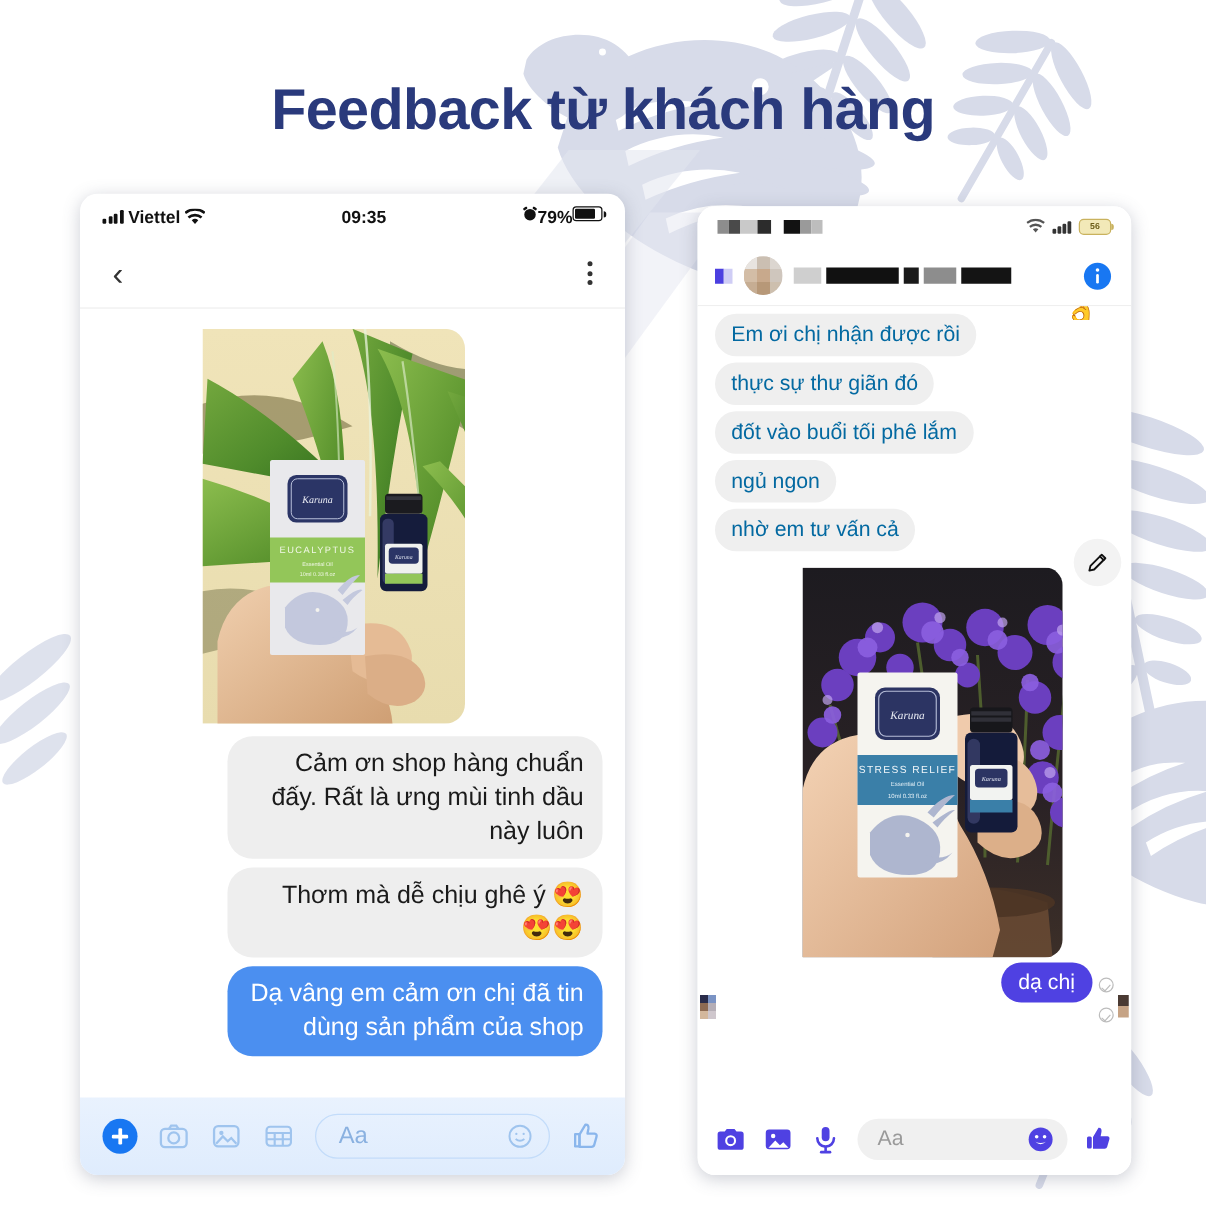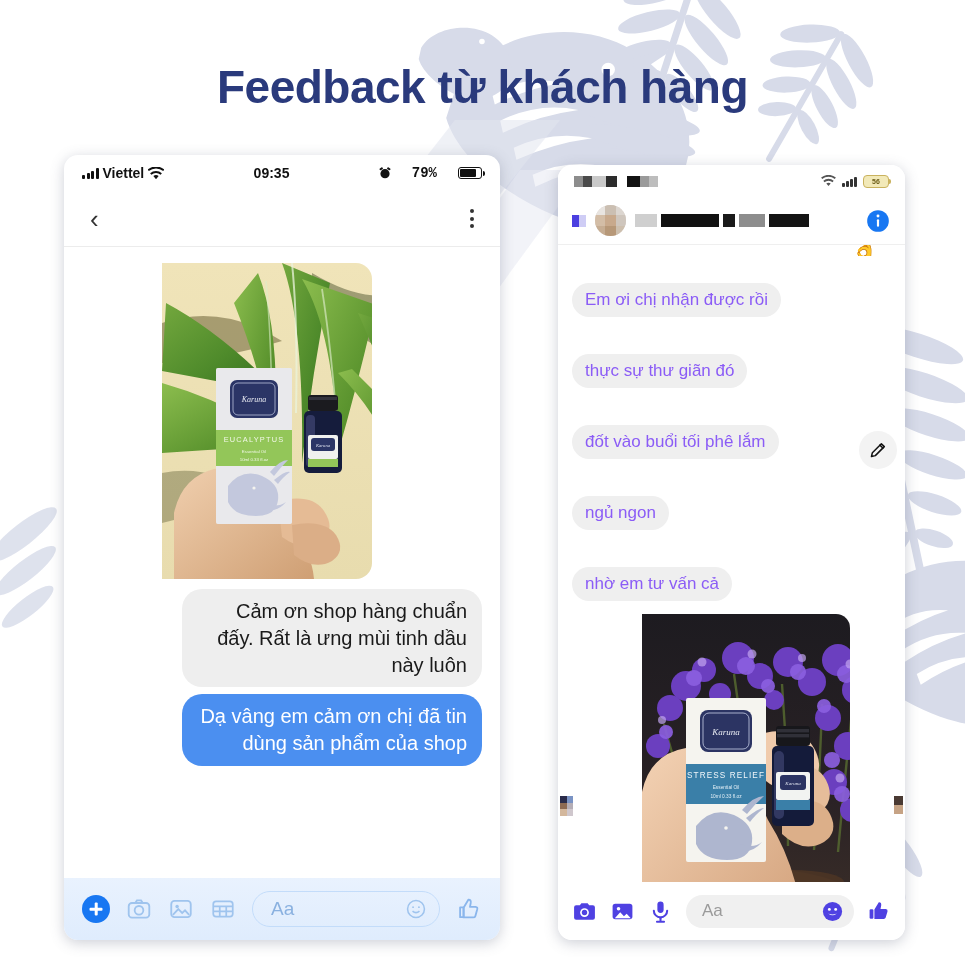--- a/index.html
+++ b/index.html
@@ -45,21 +45,21 @@
 
   
   .statusbar {
     height:36px;
     display:flex; align-items:center;
     padding:0 18px;
     font-size:14px; font-weight:bold; color:#111;
   }
   .sb-left  { display:flex; align-items:center; gap:4px; flex:0 0 auto;justify-content:center; }
   .sb-mid   { flex:1; text-align:center; }
-  .sb-right { display:flex; align-items:center; gap:21px; flex:0 0 auto;font-family:Liberation Mono, monospace; }
+  .sb-right { display:flex; gap:0; flex:0 0 auto; }
 
   .bars { display:flex; align-items:flex-end; gap:1.5px; height:11px; }
   .bars i { display:block; width:3px; background:#111; border-radius:1px; }
   .bars i:nth-child(1){height:4px}.bars i:nth-child(2){height:6px}
   .bars i:nth-child(3){height:8px}.bars i:nth-child(4){height:11px}
 
   .battery {
     width:24px;height:12px;border:1.6px solid #111;border-radius:3px;
     position:relative; padding:1.4px;
   }
@@ -171,24 +171,24 @@
   .info-icon{width:26px;height:26px;color:#1877f2;flex:0 0 auto;}
   .info-icon svg{width:100%;height:100%;}
 
   #right-chat{
     position:relative;
     padding:6px 14px 0 14px;
     height:calc(100% - 32px - 48px - 58px);
     overflow:hidden;background:#fff;
   }
   .r-bubble{
-    background:#efefef;color:#8b5cf6;
+    background:#efefef;color:#0369a1;
     border-radius:17px;padding:6px 13px;
     font-size:17px;line-height:1.3;
-    display:inline-block;margin-bottom:5px;margin-top:32px;
+    display:inline-block;margin-bottom:5px;
   }
   .r-sent{
     background:#4f41e2;color:#fff;
     border-radius:17px;padding:6px 14px;
     font-size:17px;display:inline-block;
     margin-bottom:4px;
   }
   .sent-row{display:flex;align-items:center;justify-content:flex-end;gap:5px;}
   .tick{width:12px;height:12px;border:1.3px solid #bdbdbd;border-radius:50%;
         position:relative;flex:0 0 auto;}
@@ -454,20 +454,23 @@
           <rect x="9" y="43" width="24" height="13" rx="3" fill="#2b3566"></rect>
           <text x="21" y="52" font-size="4.6" fill="#dfe3f0" text-anchor="middle" font-family="Liberation Serif, serif" font-style="italic">Karuna</text>
           <rect x="6" y="64" width="30" height="8" fill="#93c659"></rect>
         </g>
       </svg>
     </div>
 
     <div class="row-l">
       <div class="bubble b-recv">Cảm ơn shop hàng chuẩn đấy. Rất là ưng mùi tinh dầu này luôn</div>
     </div>
+    <div class="row-l">
+      <div class="bubble b-recv">Thơm mà dễ chịu ghê ý 😍 😍😍</div>
+    </div>
     <div class="row-r">
       <div class="bubble b-sent-blue">Dạ vâng em cảm ơn chị đã tin dùng sản phẩm của shop</div>
     </div>
   </div>
 
   <div id="left-toolbar">
     <div class="plus-circle"></div>
     <div class="ic">
       <svg viewBox="0 0 24 24" fill="none" stroke="currentColor" stroke-width="1.7">
         <rect x="2.5" y="6.5" width="19" height="13.5" rx="3"></rect>

